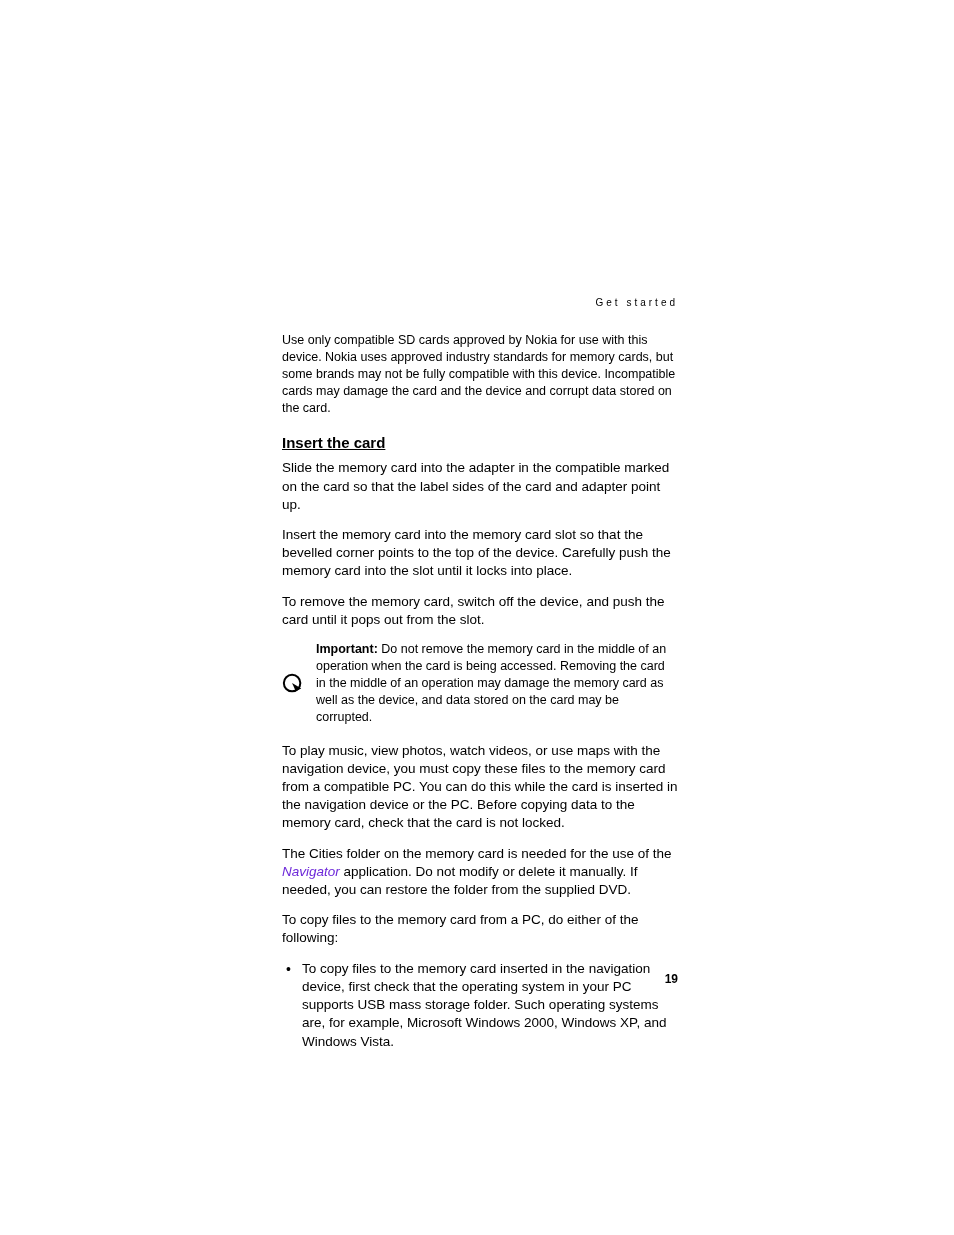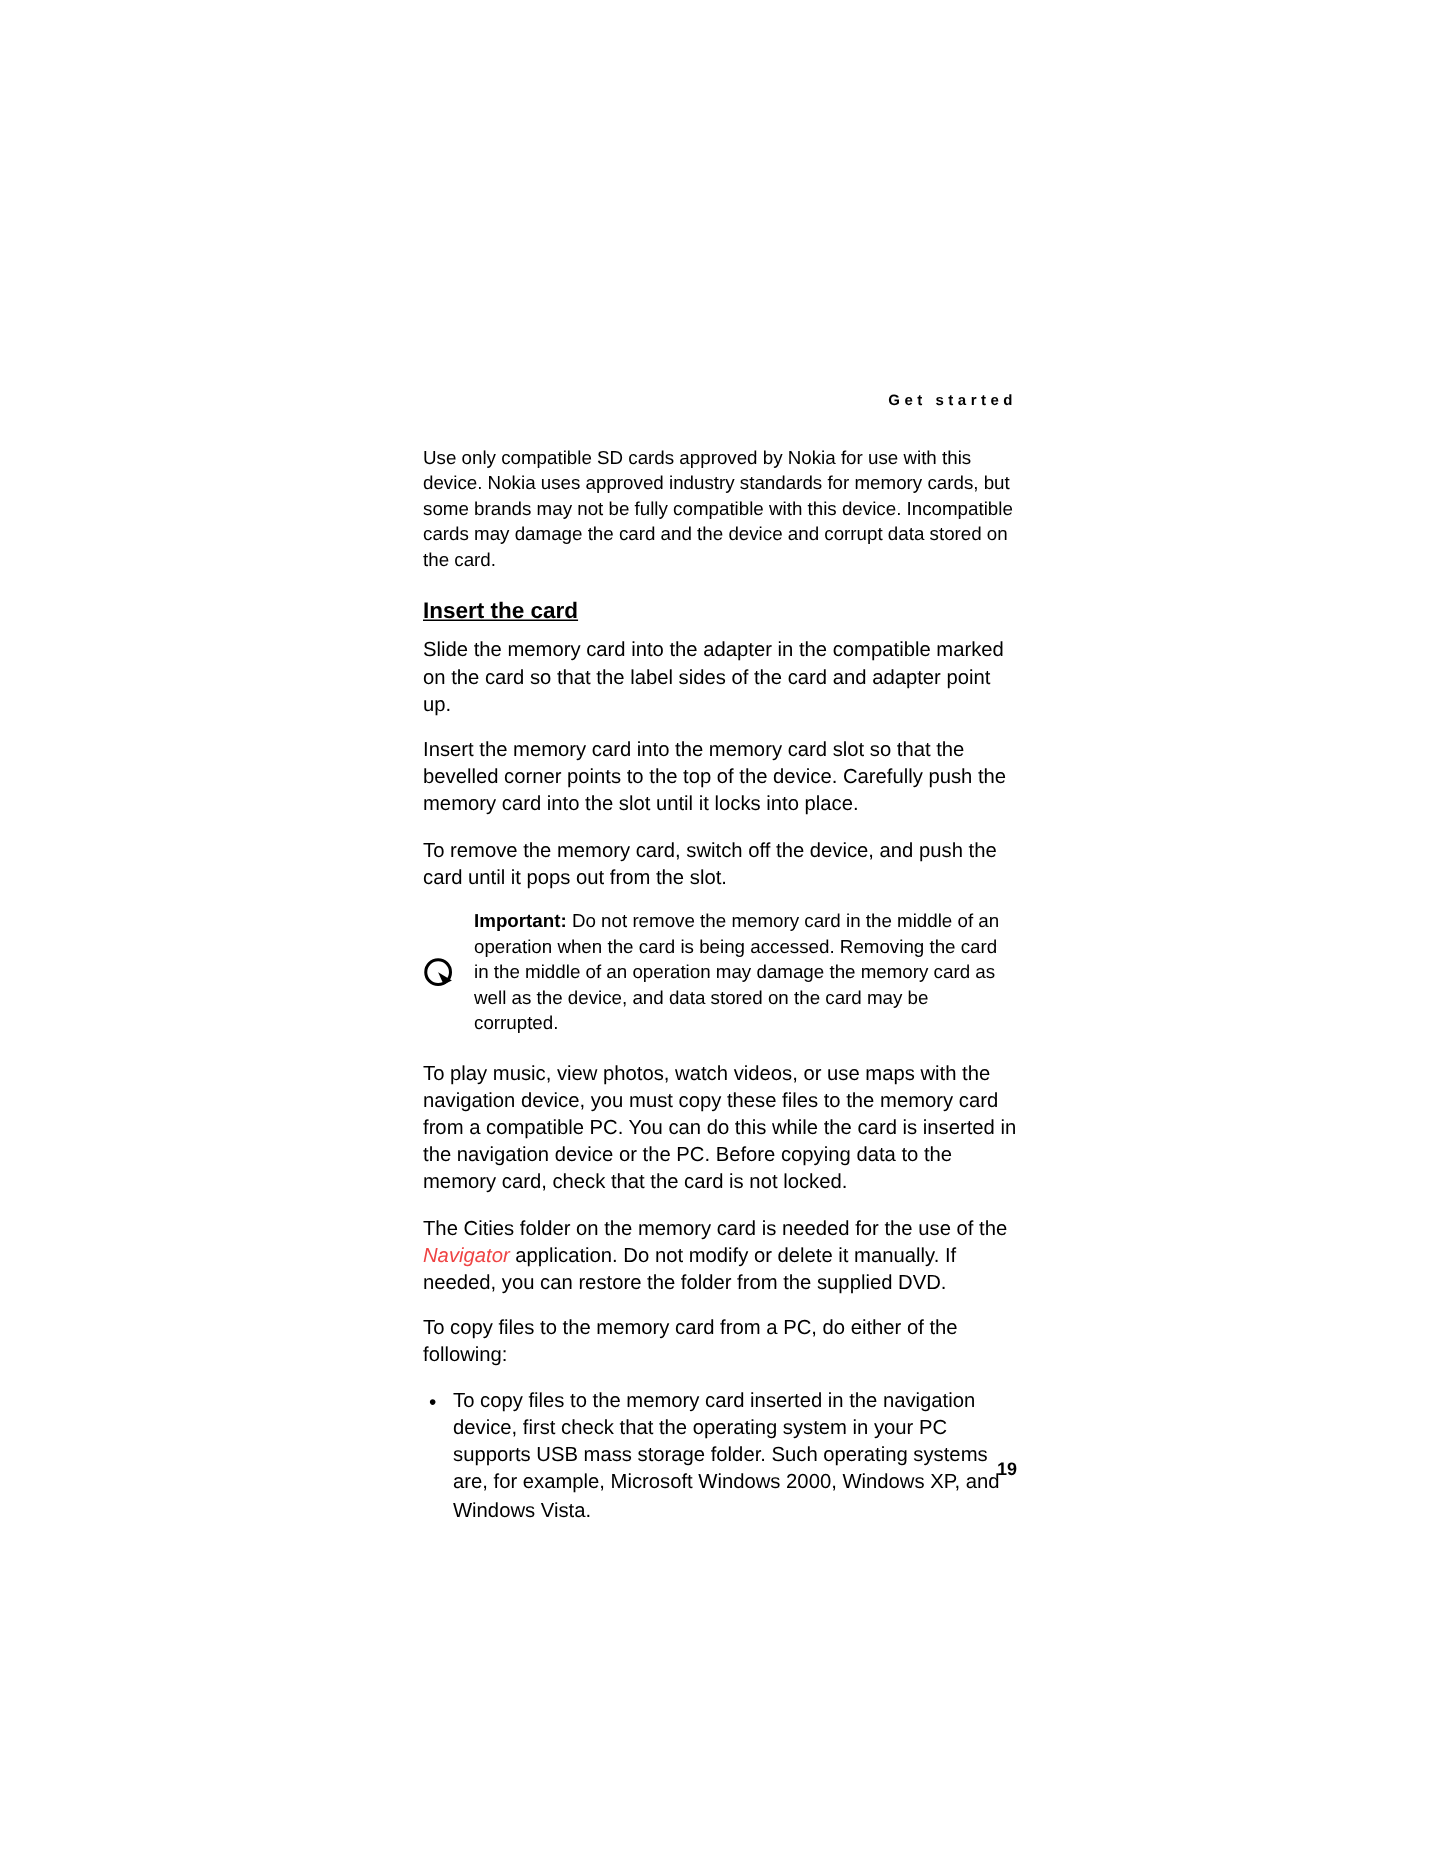--- a/index.html
+++ b/index.html
@@ -14,23 +14,24 @@
   }
   .page {
     position: absolute;
     left: 282px;
     top: 262px;
     width: 396px;
   }
   .running-header {
     text-align: right;
     font-size: 10px;
-    font-weight: bold;
+    font-weight: normal;
     letter-spacing: 3px;
     margin-bottom: 24px;
+    margin-top: 35px;
   }
   .intro-para {
     font-size: 12.5px;
     line-height: 1.35;
     margin: 0 0 18px 0;
   }
   .section-heading {
     font-size: 15px;
     font-weight: bold;
     text-decoration: underline;
@@ -54,21 +55,21 @@
     margin-top: 2px;
   }
   .note-text {
     font-size: 12.5px;
     line-height: 1.35;
   }
   .note-text .important-label {
     font-weight: bold;
   }
   .link-italic {
-    color: #ef4444;
+    color: #6d28d9;
     font-style: italic;
   }
   ul.bullets {
     list-style: none;
     padding: 0;
     margin: 0;
   }
   ul.bullets li {
     font-size: 13.5px;
     line-height: 1.35;

